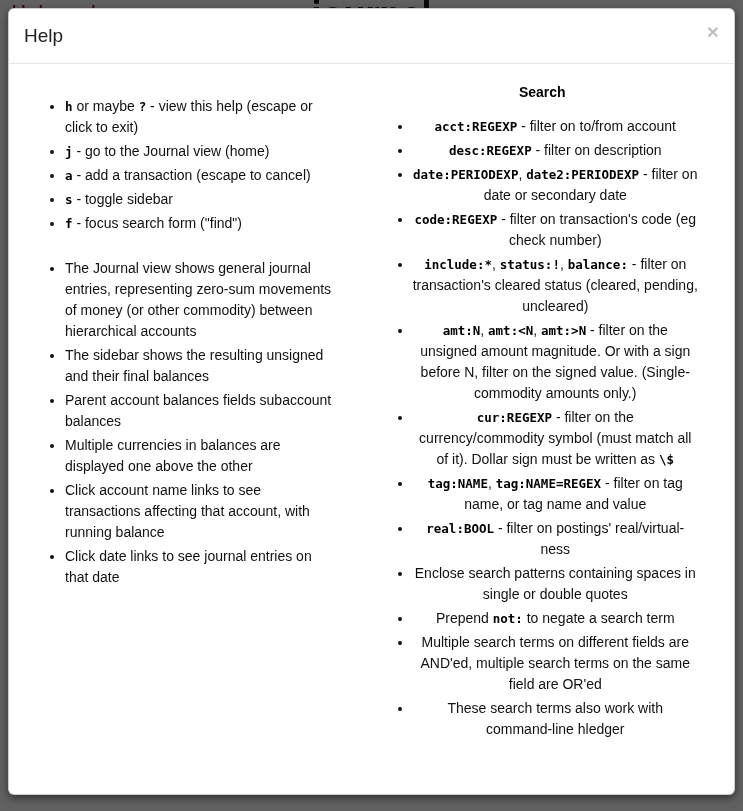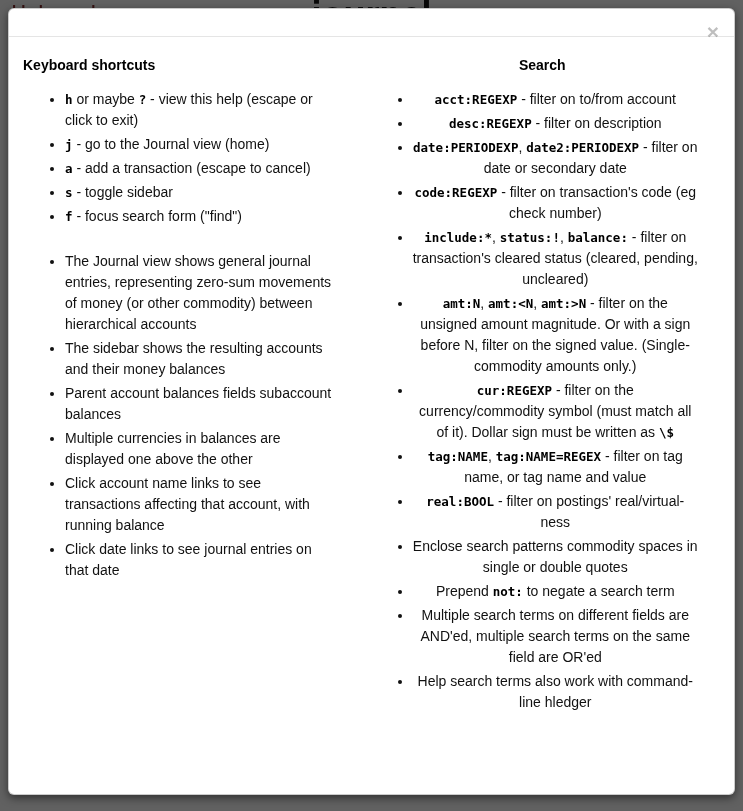--- a/index.html
+++ b/index.html
@@ -127,58 +127,58 @@
 <div class="page-bg">
   <a class="brand-link" style="color: rgb(139, 47, 47);">hledger-web</a>
   <h1 class="page-heading">journal</h1>
 </div>
 
 <div class="backdrop"></div>
 
 <div class="modal">
   <div class="modal-header">
     <span class="close">×</span>
+    <h4 class="modal-title">Help</h4>
   </div>
   <div class="modal-body">
     <div class="col-left">
       <div class="help-section">
-          <h3>Keyboard shortcuts</h3>
           <ul>
             <li><code>h</code> or maybe <code>?</code> - view this help (escape or click to exit)</li>
             <li><code>j</code> - go to the Journal view (home)</li>
             <li><code>a</code> - add a transaction (escape to cancel)</li>
             <li><code>s</code> - toggle sidebar</li>
             <li><code>f</code> - focus search form ("find")</li>
           </ul>
         </div>
       <div class="help-section">
           <ul>
             <li>The Journal view shows general journal entries, representing zero-sum movements of money (or other commodity) between hierarchical accounts</li>
-            <li>The sidebar shows the resulting accounts and their money balances</li>
+            <li>The sidebar shows the resulting unsigned and their final balances</li>
             <li>Parent account balances fields subaccount balances</li>
             <li>Multiple currencies in balances are displayed one above the other</li>
             <li>Click account name links to see transactions affecting that account, with running balance</li>
             <li>Click date links to see journal entries on that date</li>
           </ul>
         </div>
     </div>
     <div class="col-right">
       <div class="help-section">
           <h3>Search</h3>
           <ul>
             <li><code>acct:REGEXP</code> - filter on to/from account</li>
             <li><code>desc:REGEXP</code> - filter on description</li>
             <li><code>date:PERIODEXP</code>, <code>date2:PERIODEXP</code> - filter on date or secondary date</li>
             <li><code>code:REGEXP</code> - filter on transaction's code (eg check number)</li>
             <li><code>include:*</code>, <code>status:!</code>, <code>balance:</code> - filter on transaction's cleared status (cleared, pending, uncleared)</li>
             <li><code>amt:N</code>, <code>amt:&lt;N</code>, <code>amt:&gt;N</code> - filter on the unsigned amount magnitude. Or with a sign before N, filter on the signed value. (Single-commodity amounts only.)</li>
             <li><code>cur:REGEXP</code> - filter on the currency/commodity symbol (must match all of it). Dollar sign must be written as <code>\$</code></li>
             <li><code>tag:NAME</code>, <code>tag:NAME=REGEX</code> - filter on tag name, or tag name and value</li>
             <li><code>real:BOOL</code> - filter on postings' real/virtual-ness</li>
-            <li>Enclose search patterns commodity spaces in single or double quotes</li>
+            <li>Enclose search patterns containing spaces in single or double quotes</li>
             <li>Prepend <code>not:</code> to negate a search term</li>
             <li>Multiple search terms on different fields are AND'ed, multiple search terms on the same field are OR'ed</li>
-            <li>Help search terms also work with command-line hledger</li>
+            <li>These search terms also work with command-line hledger</li>
           </ul>
         </div>
     </div>
   </div>
 </div>
 
 </body></html>

